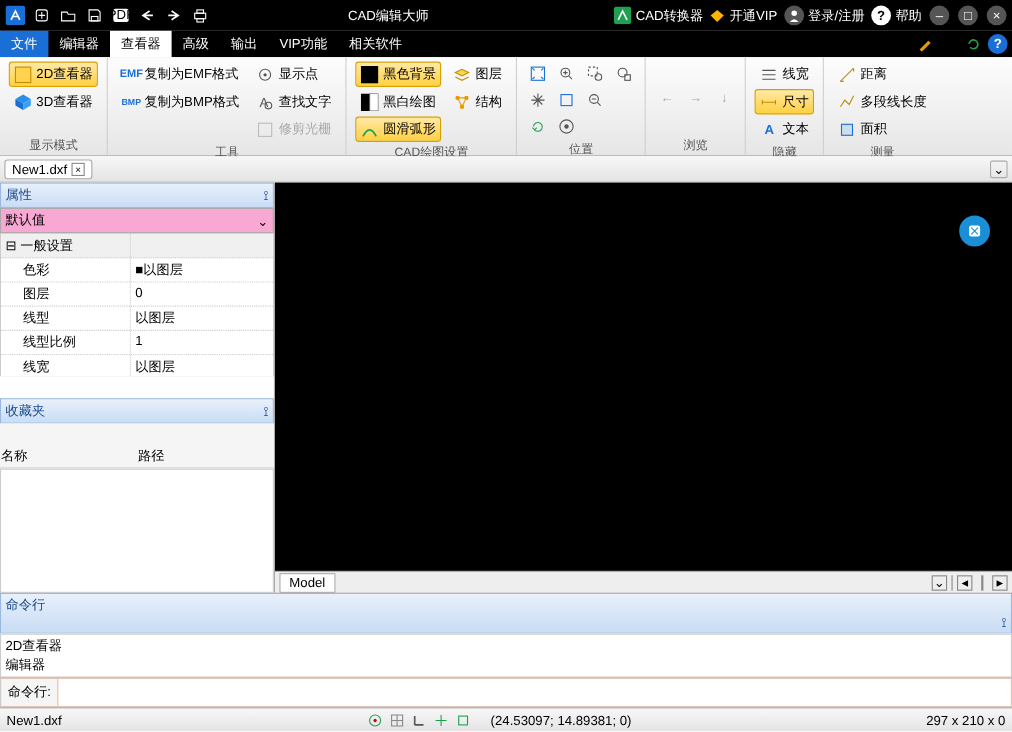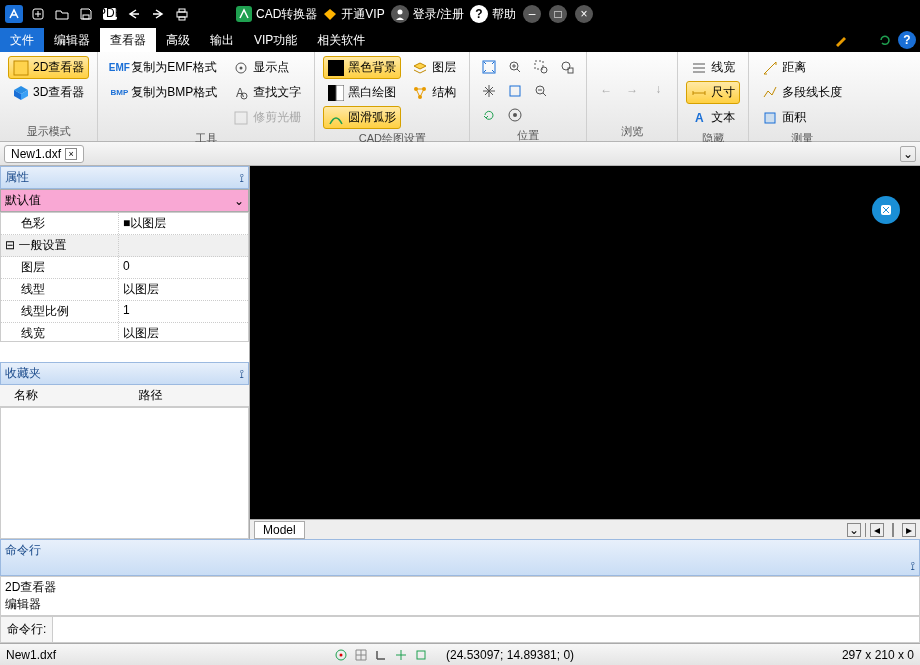--- a/index.html
+++ b/index.html
@@ -51,21 +51,21 @@
 .combo { border: 1px solid #aaa; background: #f9a8d4; padding: 2px 4px; display: flex; align-items: center; }
 .combo .arr { margin-left: auto; }
 .prop-grid { background: #fff; border: 1px solid #ccc; flex: 0 0 130px; overflow-y: scroll; }
 .prop-row { display: flex; border-bottom: 1px dotted #ccc; }
 .prop-row .k { width: 118px; padding: 2px 4px 2px 20px; border-right: 1px dotted #ccc; }
 .prop-row .v { flex: 1; padding: 2px 4px; }
 .prop-row.hdr { background: #f0f0f0; }
 .prop-row.hdr .k { padding-left: 4px; }
 .fav { flex: 1; display: flex; flex-direction: column; }
 .fav-cols { display: flex; border-bottom: 1px solid #ccc; background: #f5f5f5; }
-.fav-cols div { flex: 1; padding: 2px 14px; }
+.fav-cols div { flex: 1; padding: 2px 1px; margin-top: 19px; }
 .fav-body { flex: 1; background: #fff; border: 1px solid #ccc; }
 
 .canvas-area { flex: 1; display: flex; flex-direction: column; background: #000; position: relative; }
 .canvas { flex: 1; position: relative; }
 .canvas .bubble { position: absolute; right: 20px; top: 30px; width: 28px; height: 28px; border-radius: 50%; background: #1a8fd6; display: flex; align-items: center; justify-content: center; }
 .model-strip { height: 20px; background: #eee; display: flex; align-items: center; border-top: 1px solid #aaa; }
 .model-tab { background: #fff; border: 1px solid #aaa; padding: 1px 8px; margin-left: 4px; }
 .model-strip .scroll { margin-left: auto; display: flex; align-items: center; gap: 4px; padding: 0 4px; }
 .model-strip .scroll .sbtn { width: 14px; height: 14px; border: 1px solid #888; display: flex; align-items: center; justify-content: center; cursor: pointer; }
 .scrollbar-h { flex: 1; height: 14px; border: 1px solid #888; margin: 0 4px; background: #f5f5f5; }
@@ -131,20 +131,21 @@
         </svg>
       </div>
     <div class="tb-btn">
         <svg width="14" height="14">
           <rect x="2" y="5" width="10" height="5" fill="none" stroke="#fff"></rect>
           <rect x="4" y="2" width="6" height="3" fill="none" stroke="#fff"></rect>
           <rect x="4" y="10" width="6" height="3" fill="none" stroke="#fff"></rect>
         </svg>
       </div>
   </div>
+  <div class="title">CAD编辑大师</div>
   <div class="tb-right">
     <div class="link">
         <svg width="16" height="16">
           <rect width="16" height="16" rx="3" fill="#1fa050"></rect>
           <path d="M4 12 L8 4 L12 12" stroke="#fff" fill="none" stroke-width="1.5"></path>
         </svg>
         <span>CAD转换器</span>
       </div>
     <div class="link">
         <svg width="14" height="14">
@@ -481,27 +482,27 @@
   <div class="left-panels">
     <div class="panel-hdr">
       <span>属性</span>
       <span class="pin">⟟</span>
     </div>
     <div class="combo">
       <span>默认值</span>
         <span class="arr">⌄</span>
     </div>
     <div class="prop-grid">
+      <div class="prop-row hdr">
+          <div class="k">⊟ <span>一般设置</span></div>
+          <div class="v"></div>
+        </div>
       <div class="prop-row">
           <div class="k">色彩</div>
           <div class="v">■以图层</div>
-        </div>
-      <div class="prop-row hdr">
-          <div class="k">⊟ <span>一般设置</span></div>
-          <div class="v"></div>
         </div>
       <div class="prop-row">
           <div class="k">图层</div>
           <div class="v">0</div>
         </div>
       <div class="prop-row">
           <div class="k">线型</div>
           <div class="v">以图层</div>
         </div>
       <div class="prop-row">

